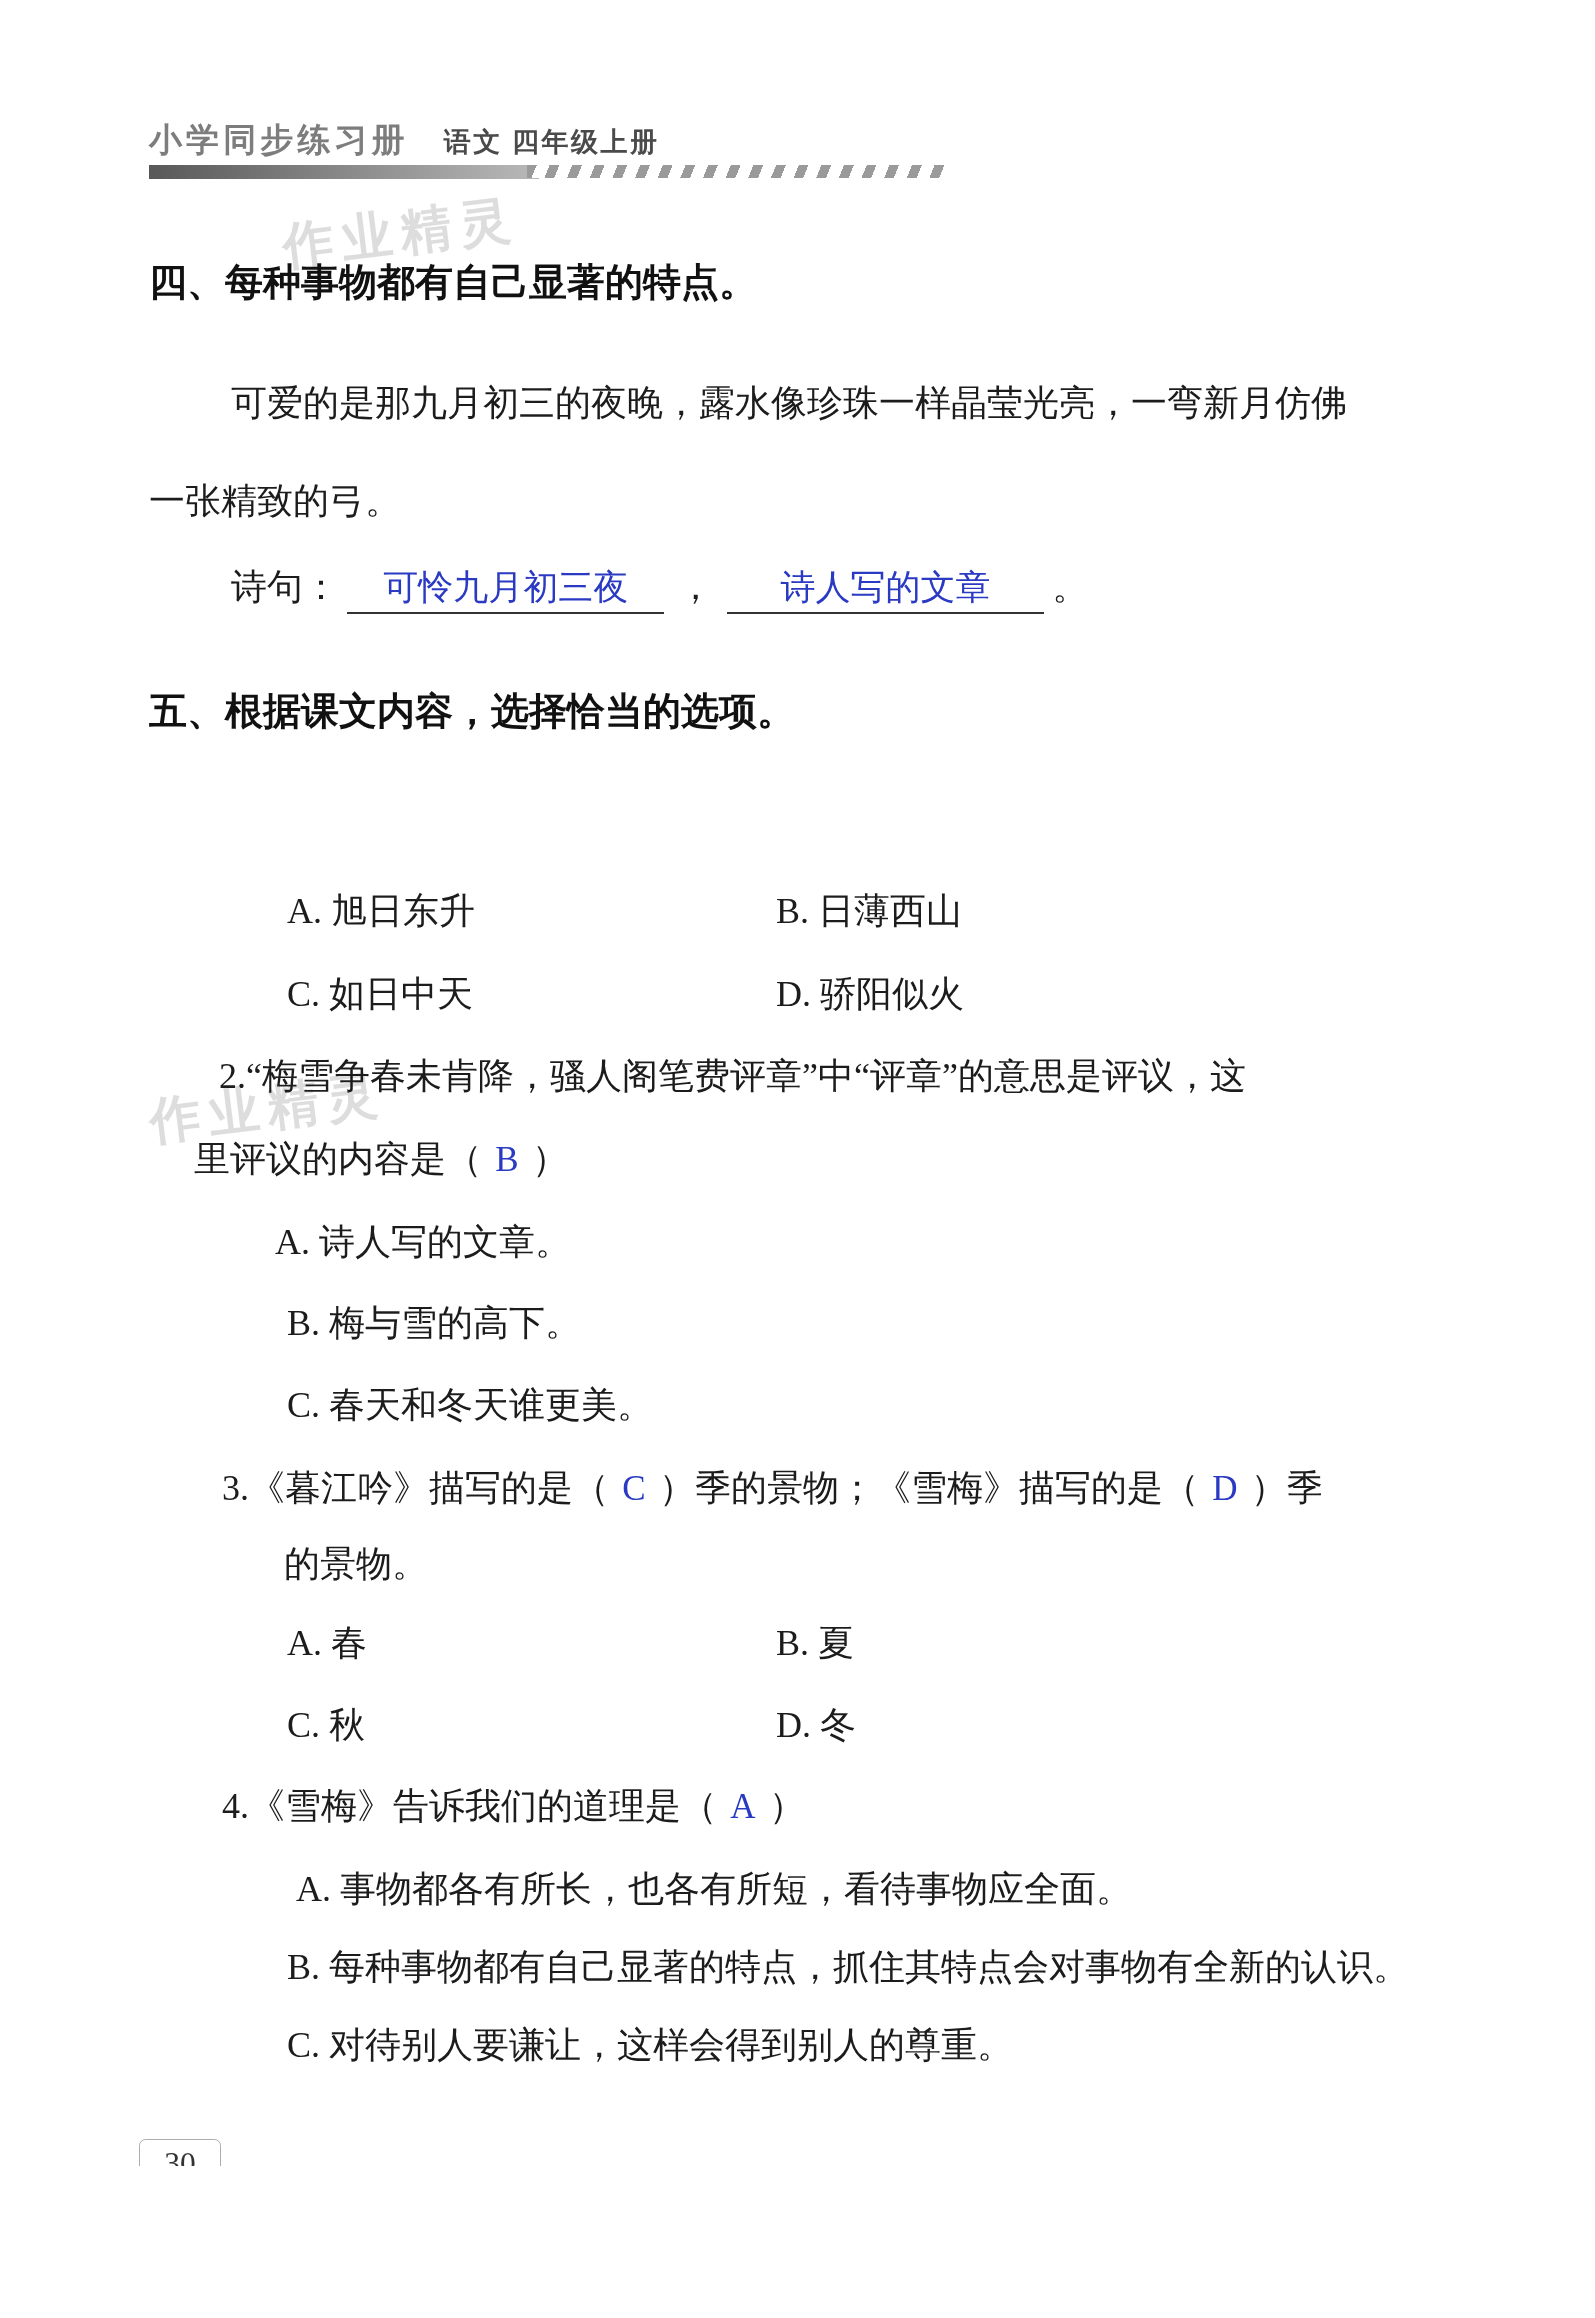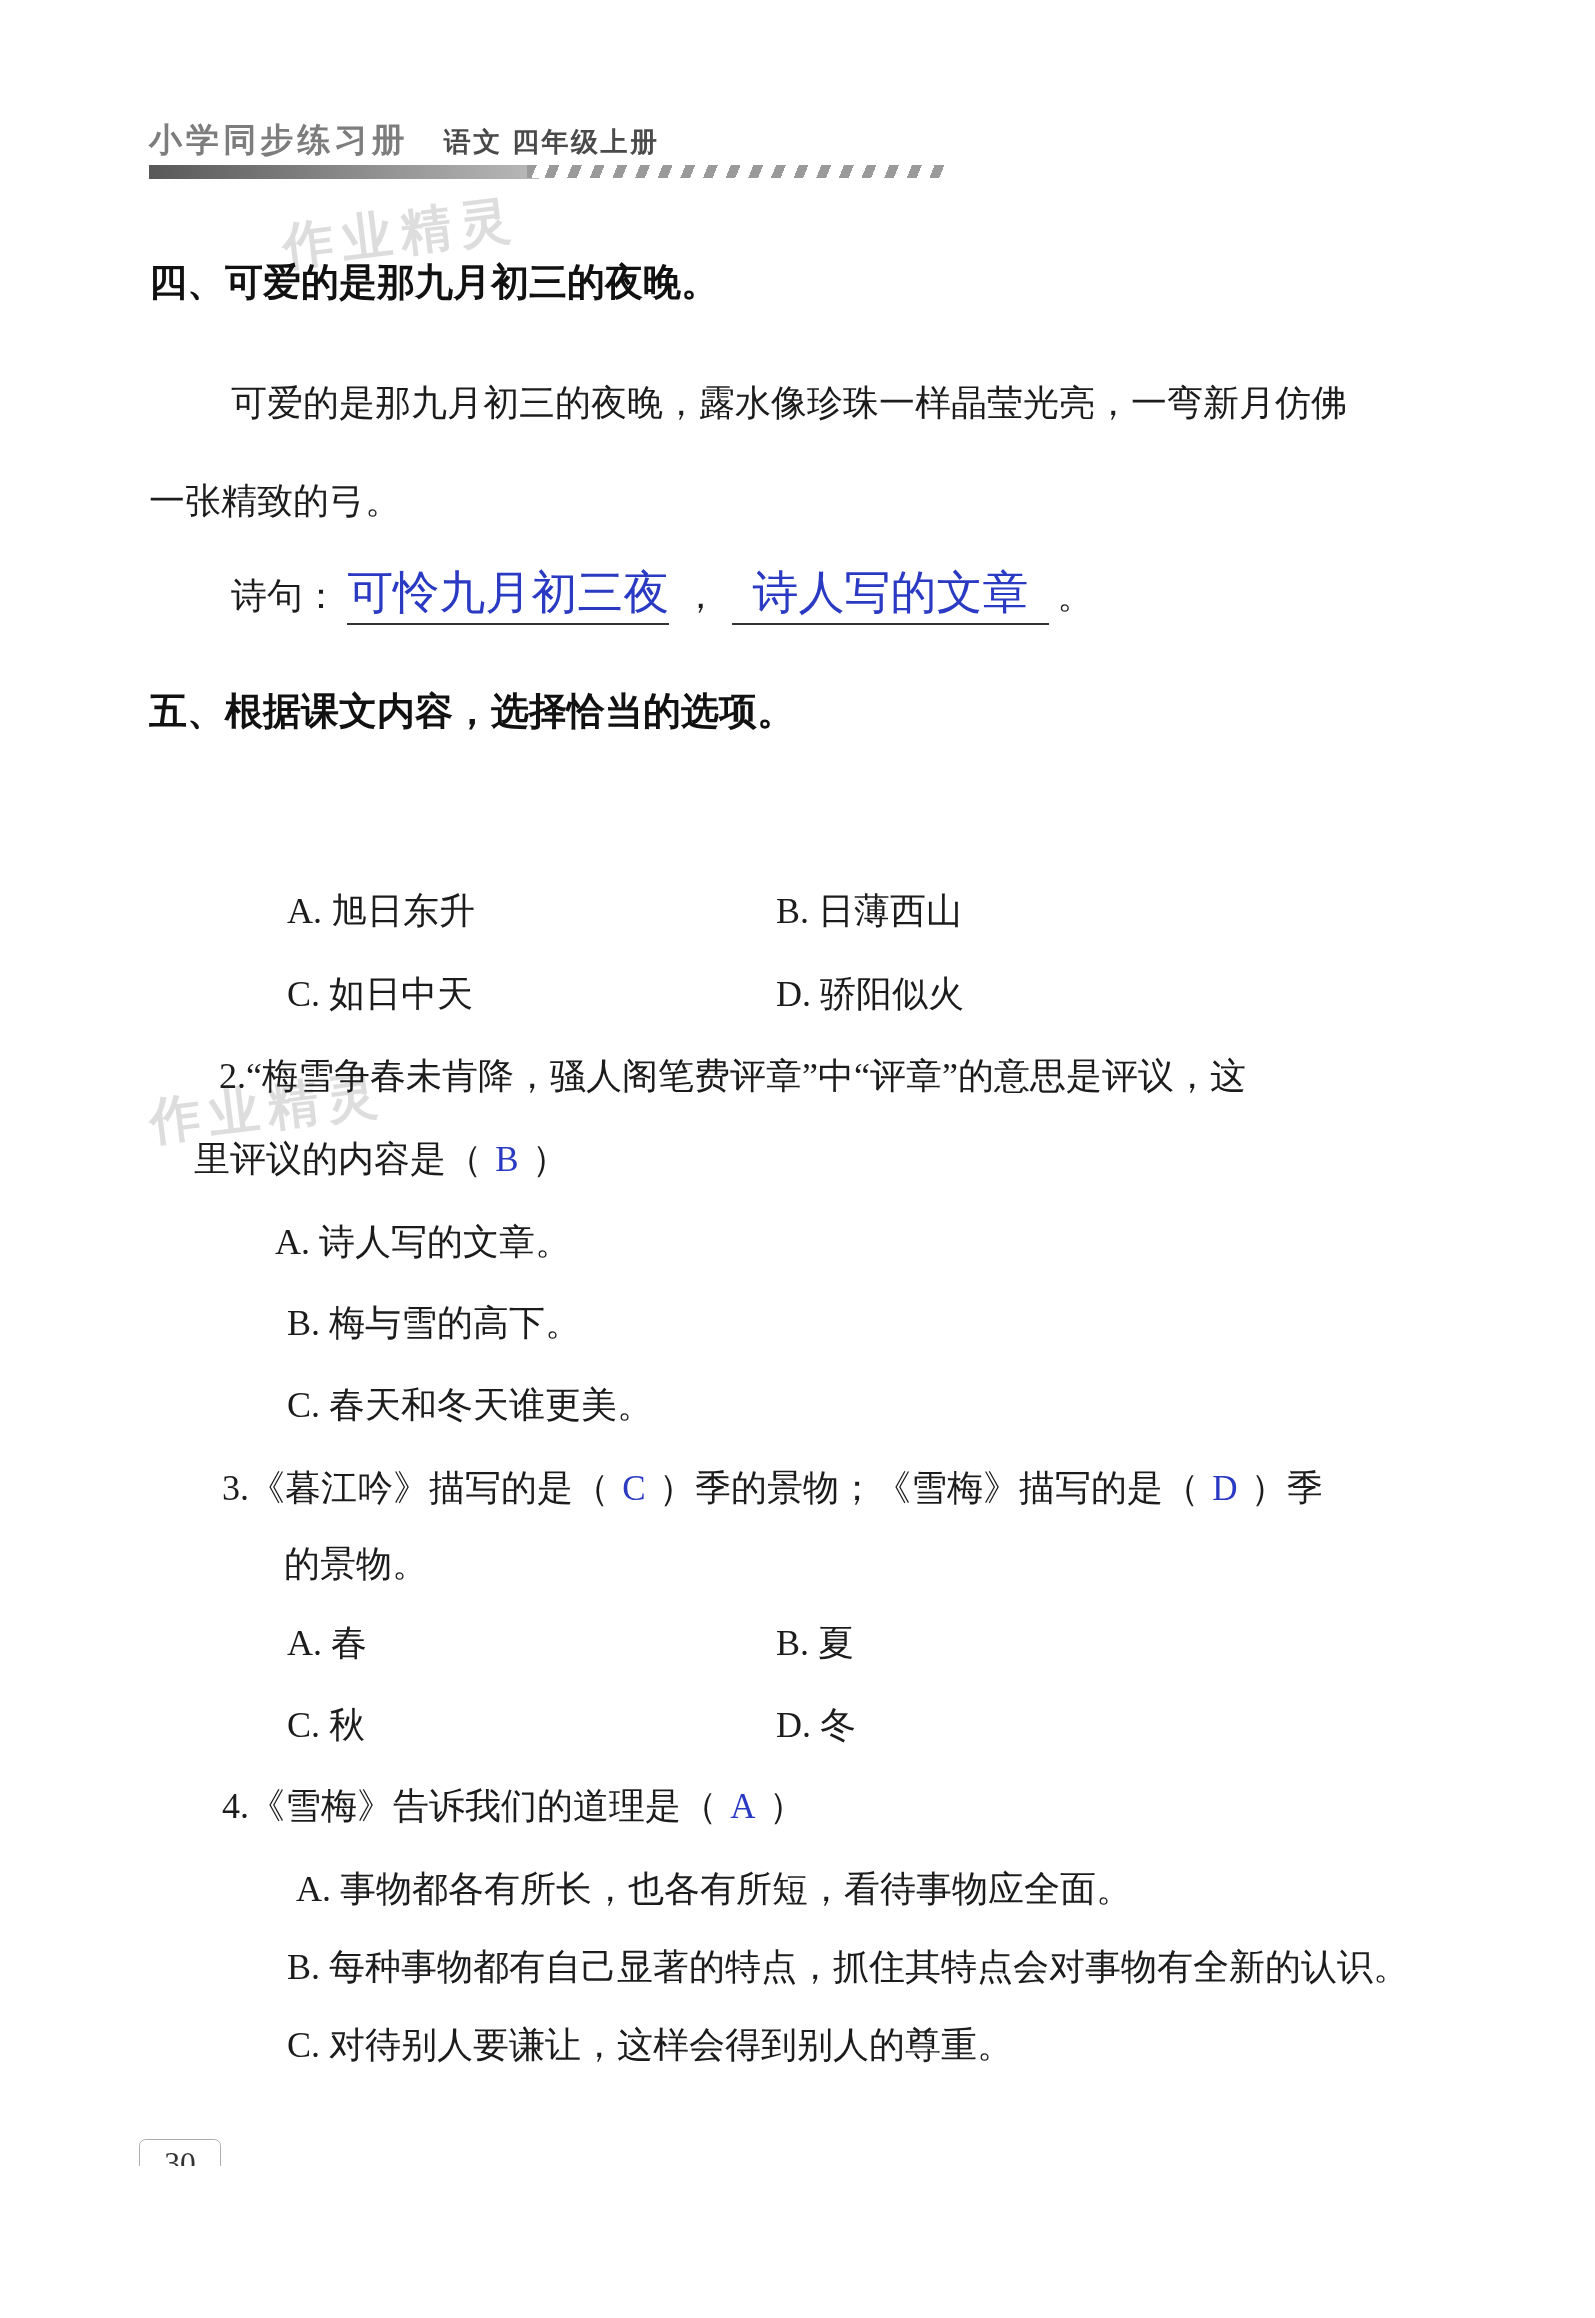--- a/index.html
+++ b/index.html
@@ -18,21 +18,21 @@
   
   .hdr-series{font-size:33px;font-weight:600;color:#7d7d7d;letter-spacing:4.1px;}
   .hdr-subject{font-size:27px;font-weight:bold;color:#4a4a4a;margin-left:35px;letter-spacing:2.5px;}
   .hdr-bar{position:absolute;left:149px;top:164px;height:15px;display:flex;align-items:center;}
   .bar-solid{width:390px;height:14px;background:linear-gradient(to right,#585858,#b9b9b9);}
   .bar-hatch{width:419px;height:12.4px;margin-left:-11.6px;
     background:repeating-linear-gradient(112deg,#9a9a9a 0 9px,#ffffff 9px 21px);}
   
   .ans{color:#2a3ac2;margin:0 13.3px;font-size:35px;}
   .blank{display:inline-block;min-width:317px;text-align:center;
-    border-bottom:2.5px solid #333;color:#2a3ac2;font-size:46px;
+    border-bottom:2.5px solid #333;color:#2a3ac2;font-size:35px;
     margin:0 8.3px;padding-bottom:3.3px;line-height:1.2;}
   .sep{margin:0 5px;}
   
   .wm{color:#c3c3c3;opacity:.55;font-size:51px;font-weight:bold;
     letter-spacing:8.3px;transform:rotate(-7deg);}
   
   .pagenum-box{
     position:absolute;left:139px;top:2139px;
     width:80px;height:48px;border:1.7px solid #adadad;border-radius:6.6px;
     display:flex;align-items:center;justify-content:center;
@@ -47,21 +47,21 @@
     <span class="hdr-series">小学同步练习册</span><span class="hdr-subject">语文  四年级上册</span>
   </div>
   <div class="hdr-bar">
     <div class="bar-solid"></div>
     <div class="bar-hatch"></div>
   </div>
 
   <div class="abs wm" style="left:282px;top:199px;">作业精灵</div>
   <div class="abs wm" style="left:149px;top:1074px;">作业精灵</div>
 
-  <div class="abs sec-title" style="left:149px;top:257px;">四、可爱的是那九月初三的夜晚。</div>
+  <div class="abs sec-title" style="left:149px;top:257px;">四、每种事物都有自己显著的特点。</div>
   <div class="abs line" style="left:231px;top:381px;">可爱的是那九月初三的夜晚，露水像珍珠一样晶莹光亮，一弯新月仿佛</div>
   <div class="abs line" style="left:149px;top:479px;">一张精致的弓。</div>
 
   <div class="abs line" style="left:231px;top:565px;">
     <span>诗句：</span><span class="blank">可怜九月初三夜</span><span class="sep">，</span><span class="blank">诗人写的文章</span><span>。</span>
   </div>
 
   <div class="abs sec-title" style="left:149px;top:686px;">五、根据课文内容，选择恰当的选项。</div>
 
   <div class="abs line" style="left:287px;top:889px;">A. 旭日东升</div>

